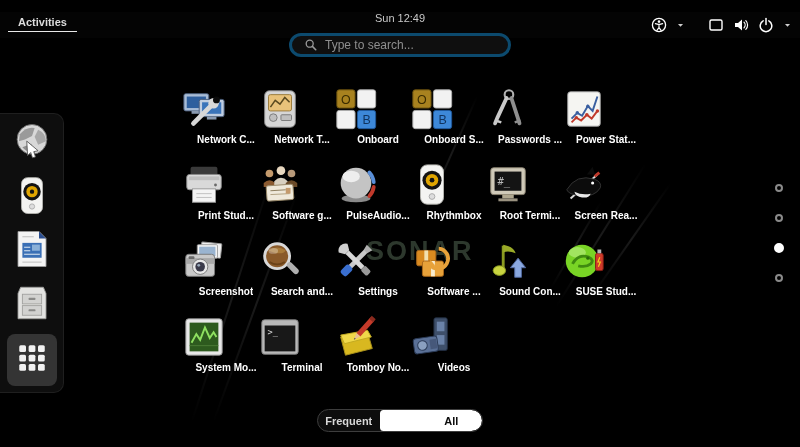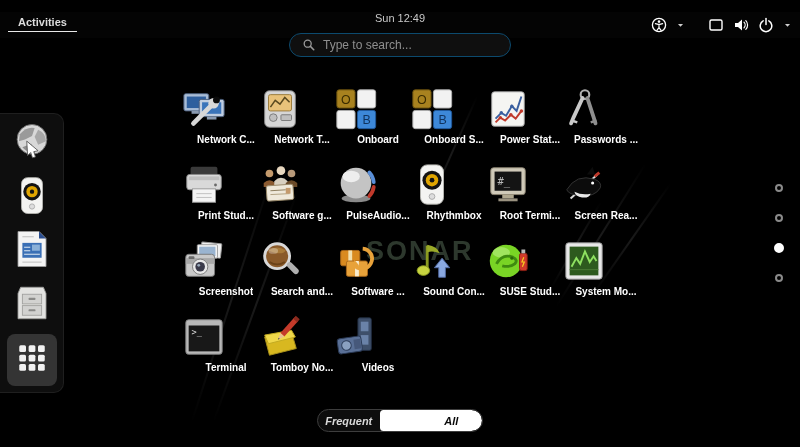--- a/index.html
+++ b/index.html
@@ -13,21 +13,21 @@
   .topbar{position:absolute;left:0;top:12px;width:800px;height:26px;background:#040404;display:flex;align-items:flex-start;}
   .activities{margin-left:8px;padding:4px 10px 3px 10px;color:#dcdcdc;font-size:11px;font-weight:bold;
               border-bottom:1px solid #e8e8e8;cursor:pointer;}
   .clock{position:absolute;left:0;right:0;text-align:center;color:#c9c9c9;font-size:11px;font-weight:normal;}
   .status{position:absolute;right:8px;top:0;height:26px;display:flex;align-items:center;gap:9px;}
   .st-ic{display:flex;align-items:center;justify-content:center;width:16px;height:16px;}
   .st-ic.caret{width:9px;}
   .st-ic:nth-child(2){margin-right:14px;}
   .st-ic svg{width:100%;height:100%;}
   
-  .search{position:absolute;left:289px;top:33px;width:222px;height:24px;border:1px solid #0c4a6e;border-radius:14px;
+  .search{position:absolute;left:289px;top:33px;width:222px;height:24px;border:3px solid #0c4a6e;border-radius:14px;
           background:rgba(18,18,18,0.85);display:flex;align-items:center;padding-left:12px;box-sizing:border-box;cursor:text;}
   .search .s-icon{width:14px;height:14px;margin-right:7px;display:inline-flex;}
   .search .s-text{color:#8f8f8f;font-size:12px;}
   
   .dock{position:absolute;left:0;top:113px;width:64px;height:280px;background:#0e0e0e;border:1px solid #1f1f1f;border-left:none;
         border-radius:0 10px 10px 0;display:flex;flex-direction:column;align-items:center;justify-content:space-between;
         padding:6px 0;box-sizing:border-box;}
   .dock-item{width:50px;height:48px;display:flex;align-items:center;justify-content:center;cursor:pointer;}
   .dock-item svg{width:42px;height:42px;}
   .dock-item.active{background:rgba(255,255,255,0.16);border-radius:8px;height:52px;}
@@ -39,21 +39,21 @@
   .tile-icon svg{width:46px;height:46px;}
   .tile-label{margin-top:2px;max-width:76px;white-space:nowrap;overflow:hidden;color:#ffffff;font-size:10px;font-weight:bold;
               text-shadow:0 1px 2px #000;text-align:center;padding-left:44px;}
   
   .dots{position:absolute;right:17px;top:184px;display:flex;flex-direction:column;gap:22px;align-items:center;}
   .dot{width:8px;height:8px;border-radius:50%;border:2px solid #8a8a8a;box-sizing:border-box;cursor:pointer;}
   .dot.active{background:#ffffff;border-color:#ffffff;width:10px;height:10px;margin:-1px;}
   
   .tabs{position:absolute;left:317px;top:409px;width:166px;height:23px;background:#0d0d0d;border:1px solid #3d3d3d;
         border-radius:13px;display:flex;overflow:hidden;box-sizing:border-box;}
-  .tab{flex:1;display:flex;align-items:center;justify-content:center;font-size:11px;font-weight:bold;color:#d8d8d8;cursor:pointer;font-style:italic;}
+  .tab{flex:1;display:flex;align-items:center;justify-content:center;font-size:11px;font-weight:bold;color:#d8d8d8;cursor:pointer;}
   .tab.selected{background:#ffffff;color:#0a0a0a;border-radius:4px 12px 12px 4px;padding-left:41px;}
 </style>
 </head>
 <body>
 
 <div class="screen">
 
   <div class="scratch" style="left:232px;top:160px;height:270px;transform:rotate(18deg);"></div>
   <div class="scratch" style="left:255px;top:180px;height:250px;transform:rotate(20deg);"></div>
   <div class="scratch" style="left:450px;top:90px;height:130px;transform:rotate(24deg);"></div>
@@ -216,44 +216,44 @@
             <text x="13.5" y="18.5" font-size="13" fill="#3a2c00" text-anchor="middle" font-family="sans-serif">O</text>
             <rect x="25.5" y="4" width="19" height="19" rx="2.5" fill="#f2f2f2" stroke="#b0b0b0"></rect>
             <rect x="4" y="25.5" width="19" height="19" rx="2.5" fill="#f2f2f2" stroke="#b0b0b0"></rect>
             <rect x="25.5" y="25.5" width="19" height="19" rx="2.5" fill="#3d88d8" stroke="#1f5a9e"></rect>
             <text x="35" y="40" font-size="13" fill="#10335e" text-anchor="middle" font-family="sans-serif">B</text>
           </svg></div>
         <div class="tile-label">Onboard S...</div>
       </div>
       <div class="tile">
         <div class="tile-icon"><svg viewBox="0 0 48 48">
+            <circle cx="25" cy="9" r="4.5" fill="none" stroke="#b0b0b0" stroke-width="2.2"></circle>
+            <path d="M22.5 12.5 L13 33 l-2.5 6" fill="none" stroke="#c9c9c9" stroke-width="4" stroke-linecap="round"></path>
+            <path d="M11 36 l6 2" stroke="#c9c9c9" stroke-width="2.5"></path>
+            <path d="M27.5 12.5 l6.5 20 2 6.5" fill="none" stroke="#8f8f8f" stroke-width="4" stroke-linecap="round"></path>
+            <path d="M37 36 l-6 2" stroke="#8f8f8f" stroke-width="2.5"></path>
+          </svg></div>
+        <div class="tile-label">Passwords ...</div>
+      </div>
+      <div class="tile">
+        <div class="tile-icon"><svg viewBox="0 0 48 48">
             <rect x="7" y="6" width="34" height="36" rx="3" fill="#f5f5f2" stroke="#9a9a9a"></rect>
             <polyline points="11,34 17,28 22,31 28,21 33,26 38,11" fill="none" stroke="#3a5fa0" stroke-width="2"></polyline>
             <polyline points="11,38 16,33 21,36 27,30 32,34 38,26" fill="none" stroke="#c0392b" stroke-width="2"></polyline>
             <g fill="#c0392b">
               <circle cx="16" cy="33" r="1.8"></circle>
               <circle cx="27" cy="30" r="1.8"></circle>
               <circle cx="38" cy="26" r="1.8"></circle>
             </g>
             <g fill="#3a5fa0">
               <circle cx="17" cy="28" r="1.8"></circle>
               <circle cx="28" cy="21" r="1.8"></circle>
             </g>
           </svg></div>
         <div class="tile-label">Power Stat...</div>
-      </div>
-      <div class="tile">
-        <div class="tile-icon"><svg viewBox="0 0 48 48">
-            <circle cx="25" cy="9" r="4.5" fill="none" stroke="#b0b0b0" stroke-width="2.2"></circle>
-            <path d="M22.5 12.5 L13 33 l-2.5 6" fill="none" stroke="#c9c9c9" stroke-width="4" stroke-linecap="round"></path>
-            <path d="M11 36 l6 2" stroke="#c9c9c9" stroke-width="2.5"></path>
-            <path d="M27.5 12.5 l6.5 20 2 6.5" fill="none" stroke="#8f8f8f" stroke-width="4" stroke-linecap="round"></path>
-            <path d="M37 36 l-6 2" stroke="#8f8f8f" stroke-width="2.5"></path>
-          </svg></div>
-        <div class="tile-label">Passwords ...</div>
       </div>
       <div class="tile">
         <div class="tile-icon"><svg viewBox="0 0 48 48">
             <rect x="10" y="5" width="28" height="9" rx="2" fill="#3a3a3a"></rect>
             <rect x="6" y="13" width="36" height="16" rx="3" fill="#d9d9d9" stroke="#8a8a8a"></rect>
             <rect x="8" y="15" width="32" height="4" fill="#bfbfbf"></rect>
             <circle cx="36" cy="24" r="1.5" fill="#6a6a6a"></circle>
             <rect x="12" y="28" width="24" height="14" fill="#f4f4f4" stroke="#9a9a9a"></rect>
             <line x1="16" y1="33" x2="32" y2="33" stroke="#c0c0c0"></line>
             <line x1="16" y1="37" x2="32" y2="37" stroke="#c0c0c0"></line>
@@ -336,20 +336,35 @@
             <path d="M12 13 q9 -6 18 0 q-4 6 -18 0 z" fill="#a87a3a"></path>
             <path d="M13 25 q8 5 16 0" fill="none" stroke="#6a4218" stroke-width="2"></path>
             <circle cx="21" cy="19" r="13" fill="none" stroke="#d8d8d8" stroke-width="3"></circle>
             <rect x="30" y="28" width="15" height="6" rx="3" fill="#b0b0b0" transform="rotate(45 37 31)"></rect>
             <ellipse cx="17" cy="13.5" rx="5" ry="3" fill="#ffffff" opacity="0.3"></ellipse>
           </svg></div>
         <div class="tile-label">Search and...</div>
       </div>
       <div class="tile">
         <div class="tile-icon"><svg viewBox="0 0 48 48">
+            <g transform="rotate(45 24 24)">
+              <rect x="21.5" y="8" width="5" height="25" fill="#c9c9c9"></rect>
+              <path d="M20 4 h8 l-1.5 6 h-5 z" fill="#b0b0b0"></path>
+              <rect x="19.8" y="32" width="8.4" height="12" rx="3" fill="#3a6fd0"></rect>
+            </g>
+            <g transform="rotate(-45 24 24)">
+              <rect x="21.5" y="11" width="5" height="23" fill="#d8d8d8"></rect>
+              <path d="M17.5 5 a7.5 7.5 0 0 1 13 0 l-3.5 6 h-6 z" fill="#d0d0d0"></path>
+              <rect x="20.5" y="34" width="7" height="9" rx="2" fill="#9a9a9a"></rect>
+            </g>
+          </svg></div>
+        <div class="tile-label">Settings</div>
+      </div>
+      <div class="tile">
+        <div class="tile-icon"><svg viewBox="0 0 48 48">
             <rect x="8" y="13" width="20" height="16" rx="2" fill="#d98a20" stroke="#a8661a"></rect>
             <rect x="16" y="13" width="4" height="16" fill="#f2e0b0"></rect>
             <rect x="14" y="24" width="22" height="16" rx="2" fill="#e8a23a" stroke="#a8661a"></rect>
             <rect x="23" y="24" width="4" height="16" fill="#f8ecd0"></rect>
             <path d="M31 11 a10.5 10.5 0 1 1 -9 17" fill="none" stroke="#e8a23a" stroke-width="4"></path>
             <path d="M20 30 l2.5 -7 5 6 z" fill="#e8a23a"></path>
           </svg></div>
         <div class="tile-label">Software ...</div>
       </div>
       <div class="tile">

